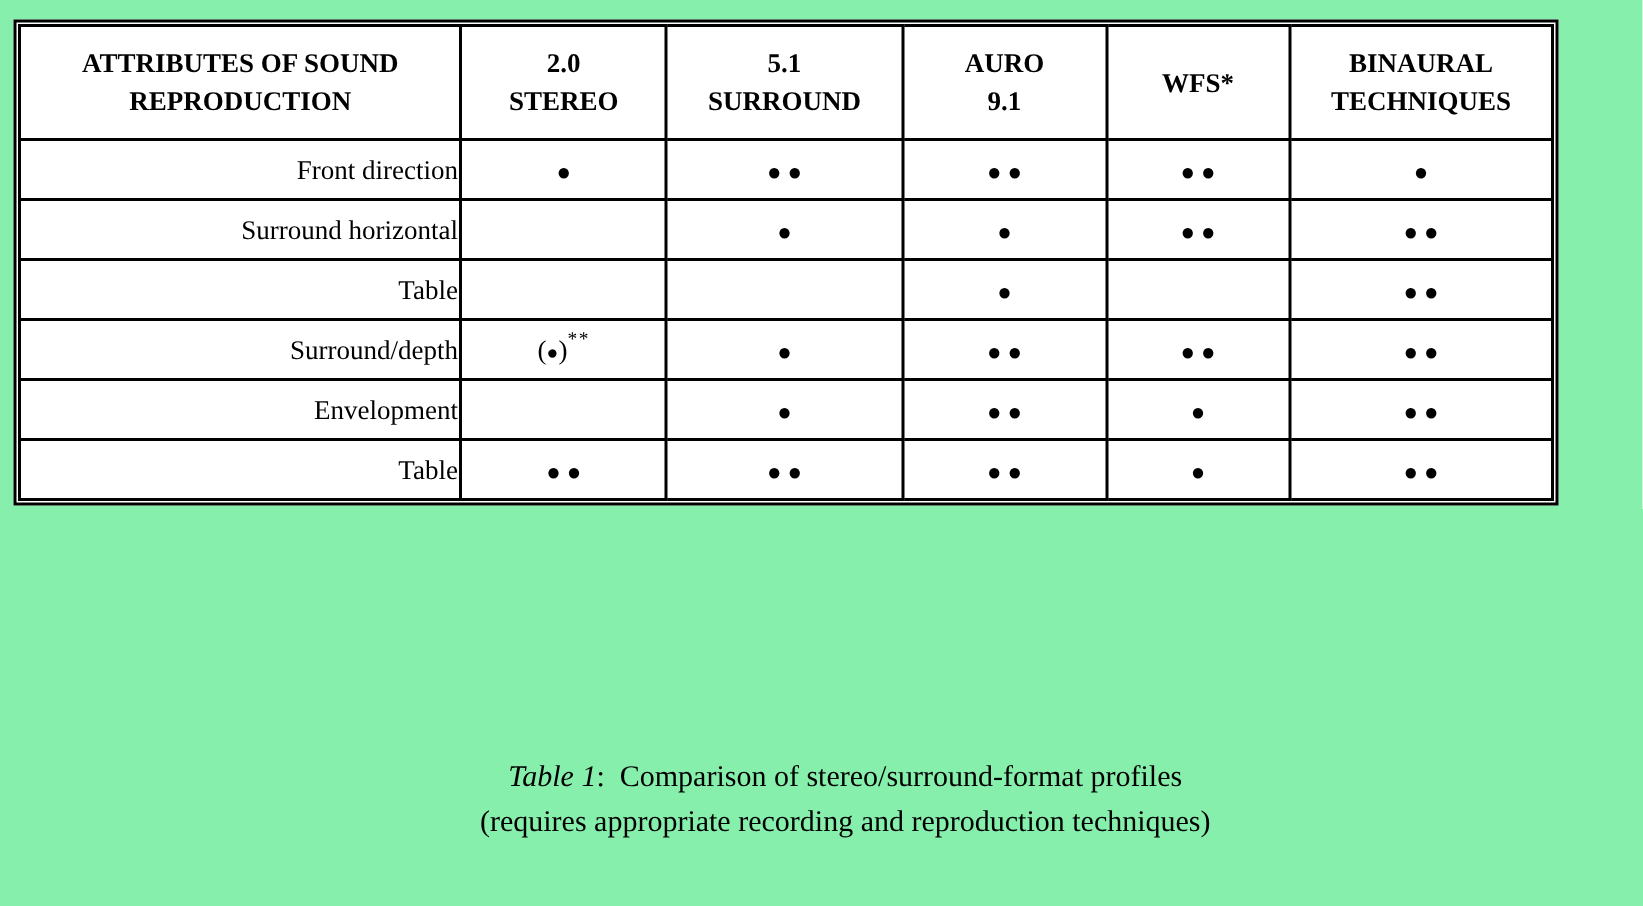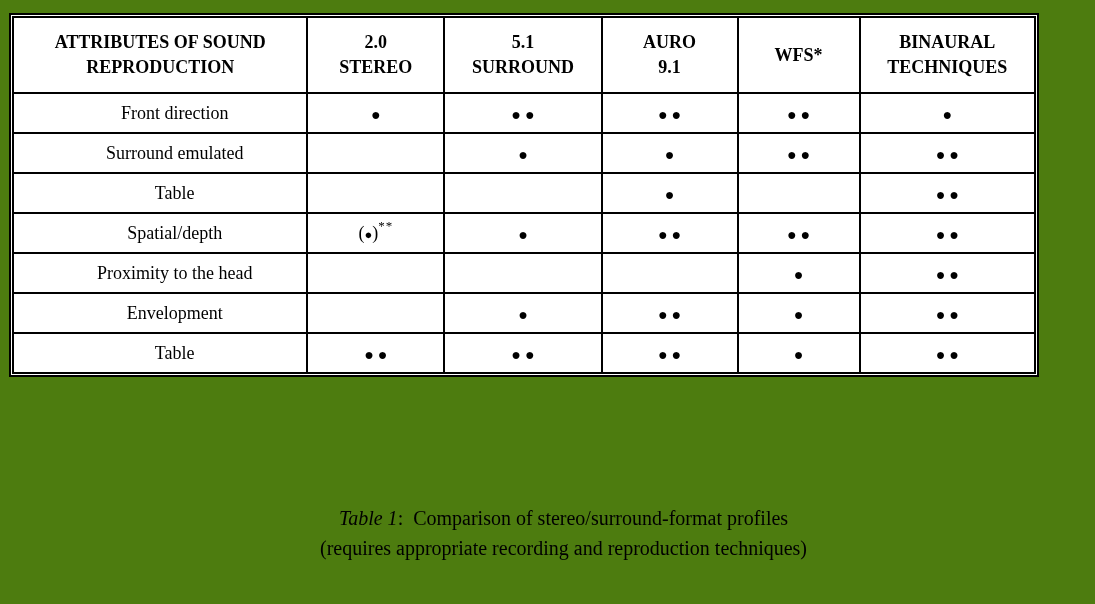--- a/index.html
+++ b/index.html
@@ -9,21 +9,21 @@
     width: 1095px;
     height: 604px;
     font-family: "Liberation Serif", "DejaVu Serif", serif;
     color: #000000;
     overflow: hidden;
   }
   .page {
     position: relative;
     width: 1095px;
     height: 604px;
-    background: #4d7c0f;
+    background: #86efac;
   }
   
   .table-wrap {
     position: absolute;
     left: 9px;
     top: 13px;
     border: 2px solid #000;
     padding: 1px;
     background: #fff;
     display: inline-block;
@@ -52,21 +52,21 @@
     line-height: 25px;
     text-align: center;
     height: 74px;
     padding: 0 2px;
   }
   td {
     height: 36px;
     font-size: 18px;
   }
   td.attr {
-    text-align: center;
+    text-align: right;
     padding-left: 30px;
   }
   td.val {
     text-align: center;
     padding: 0;
   }
   .dot {
     font-size: 16px;
     line-height: 1;
     vertical-align: -1px;
@@ -122,49 +122,41 @@
       <tbody id="table-body">
           <tr>
             <td class="attr">Front direction</td>
             <td class="val"><span class="dot">●</span></td>
             <td class="val"><span class="dot">●</span><span class="dot">●</span></td>
             <td class="val"><span class="dot">●</span><span class="dot">●</span></td>
             <td class="val"><span class="dot">●</span><span class="dot">●</span></td>
             <td class="val"><span class="dot">●</span></td>
           </tr>
           <tr>
-            <td class="attr">Surround emulated</td>
+            <td class="attr">Surround horizontal</td>
             <td class="val"></td>
             <td class="val"><span class="dot">●</span></td>
             <td class="val"><span class="dot">●</span></td>
             <td class="val"><span class="dot">●</span><span class="dot">●</span></td>
             <td class="val"><span class="dot">●</span><span class="dot">●</span></td>
           </tr>
           <tr>
             <td class="attr">Table</td>
             <td class="val"></td>
             <td class="val"></td>
             <td class="val"><span class="dot">●</span></td>
             <td class="val"></td>
             <td class="val"><span class="dot">●</span><span class="dot">●</span></td>
           </tr>
           <tr>
-            <td class="attr">Spatial/depth</td>
+            <td class="attr">Surround/depth</td>
             <td class="val">(<span class="dot small">●</span>)<sup class="stars">**</sup></td>
             <td class="val"><span class="dot">●</span></td>
             <td class="val"><span class="dot">●</span><span class="dot">●</span></td>
             <td class="val"><span class="dot">●</span><span class="dot">●</span></td>
-            <td class="val"><span class="dot">●</span><span class="dot">●</span></td>
-          </tr>
-          <tr>
-            <td class="attr">Proximity to the head</td>
-            <td class="val"></td>
-            <td class="val"></td>
-            <td class="val"></td>
-            <td class="val"><span class="dot">●</span></td>
             <td class="val"><span class="dot">●</span><span class="dot">●</span></td>
           </tr>
           <tr>
             <td class="attr">Envelopment</td>
             <td class="val"></td>
             <td class="val"><span class="dot">●</span></td>
             <td class="val"><span class="dot">●</span><span class="dot">●</span></td>
             <td class="val"><span class="dot">●</span></td>
             <td class="val"><span class="dot">●</span><span class="dot">●</span></td>
           </tr>

